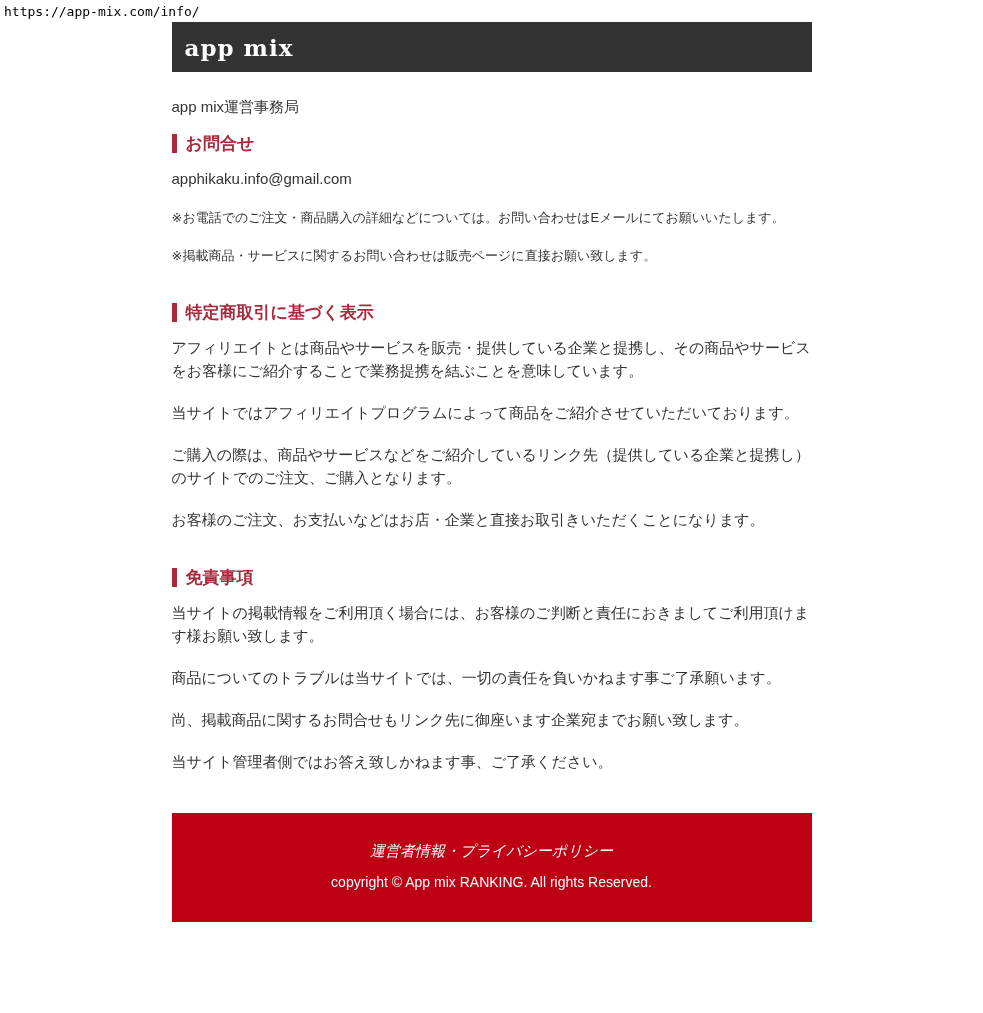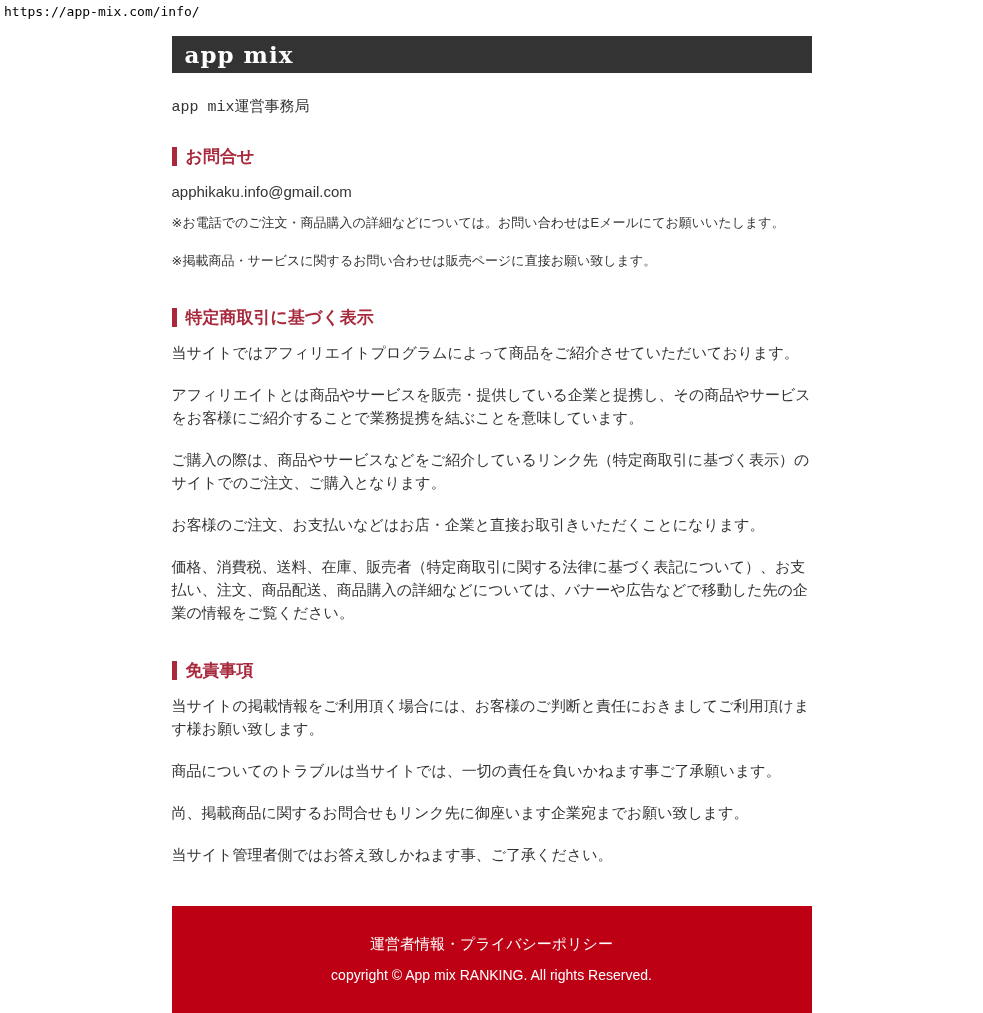--- a/index.html
+++ b/index.html
@@ -15,85 +15,85 @@
     min-height:1013px;
     background:#ffffff;
     color:var(--text-color);
     font-family:"Liberation Sans","DejaVu Sans",sans-serif;
   }
   .url-bar{
     font-family:"DejaVu Sans Mono","Liberation Mono",monospace;
     font-size:13px;
     color:#000;
     padding:4px 0 3px 4px;
-    height:36px;
+    height:22px;
   }
   .container{
     width:640px;
     margin:0 auto;
   }
   .site-header{
     background:var(--header-bg);
-    height:37px;
+    height:50px;
     display:flex;
     align-items:center;
     padding-left:13px;
   }
   .site-title{
     color:#ffffff;
     font-family:"DejaVu Serif","Liberation Serif",serif;
     font-weight:bold;
     font-size:23px;
     letter-spacing:1px;
     margin:0;
   }
   p{
     margin:0 0 19px;
     font-size:15px;
     line-height:23px;
   }
   .intro{
-    margin:23px 0 28px;
-    font-family:Liberation Mono, monospace;
+    margin:23px 0 16px;
   }
   .section-heading{
     margin:0 0 14px;
     font-size:17px;
     line-height:19px;
     color:var(--accent-red);
     border-left:5px solid var(--accent-red);
     padding-left:9px;
     font-weight:bold;
   }
   .section-gap{
     margin-top:37px;
   }
   .note{
     font-size:13px;
     line-height:20px;
     margin:0 0 18px;
   }
   .email{
-    margin:0 0 10px;
+    margin:0 0 18px;
   }
   .site-footer{
     background:var(--footer-red);
     margin-top:40px;
     margin-bottom:5px;
     text-align:center;
     padding:27px 16px 30px;
   }
   .footer-link{
     display:inline-block;
     color:#ffffff;
     font-size:15px;
     line-height:21px;
     margin-bottom:11px;
     text-decoration:none;
     cursor:pointer;
+    font-style:italic;
   }
   .footer-copy{
     color:#ffffff;
     font-size:14px;
     line-height:20px;
     margin:0;
   }
 </style>
 </head>
 <body>
@@ -107,25 +107,24 @@
   </header>
 
   <p class="intro">app mix運営事務局</p>
 
   <h2 class="section-heading">お問合せ</h2>
   <p class="email">apphikaku.info@gmail.com</p>
   <p class="note">※お電話でのご注文・商品購入の詳細などについては。お問い合わせはEメールにてお願いいたします。</p>
   <p class="note">※掲載商品・サービスに関するお問い合わせは販売ページに直接お願い致します。</p>
 
   <h2 class="section-heading section-gap">特定商取引に基づく表示</h2>
+  <p>アフィリエイトとは商品やサービスを販売・提供している企業と提携し、その商品やサービスをお客様にご紹介することで業務提携を結ぶことを意味しています。</p>
   <p>当サイトではアフィリエイトプログラムによって商品をご紹介させていただいております。</p>
-  <p>アフィリエイトとは商品やサービスを販売・提供している企業と提携し、その商品やサービスをお客様にご紹介することで業務提携を結ぶことを意味しています。</p>
-  <p>ご購入の際は、商品やサービスなどをご紹介しているリンク先（特定商取引に基づく表示）のサイトでのご注文、ご購入となります。</p>
+  <p>ご購入の際は、商品やサービスなどをご紹介しているリンク先（提供している企業と提携し）のサイトでのご注文、ご購入となります。</p>
   <p>お客様のご注文、お支払いなどはお店・企業と直接お取引きいただくことになります。</p>
-  <p>価格、消費税、送料、在庫、販売者（特定商取引に関する法律に基づく表記について）、お支払い、注文、商品配送、商品購入の詳細などについては、バナーや広告などで移動した先の企業の情報をご覧ください。</p>
 
   <h2 class="section-heading section-gap">免責事項</h2>
   <p>当サイトの掲載情報をご利用頂く場合には、お客様のご判断と責任におきましてご利用頂けます様お願い致します。</p>
   <p>商品についてのトラブルは当サイトでは、一切の責任を負いかねます事ご了承願います。</p>
   <p>尚、掲載商品に関するお問合せもリンク先に御座います企業宛までお願い致します。</p>
   <p>当サイト管理者側ではお答え致しかねます事、ご了承ください。</p>
 
   <footer class="site-footer">
     <a class="footer-link">運営者情報・プライバシーポリシー</a>
     <p class="footer-copy">copyright © App mix RANKING. All rights Reserved.</p>

